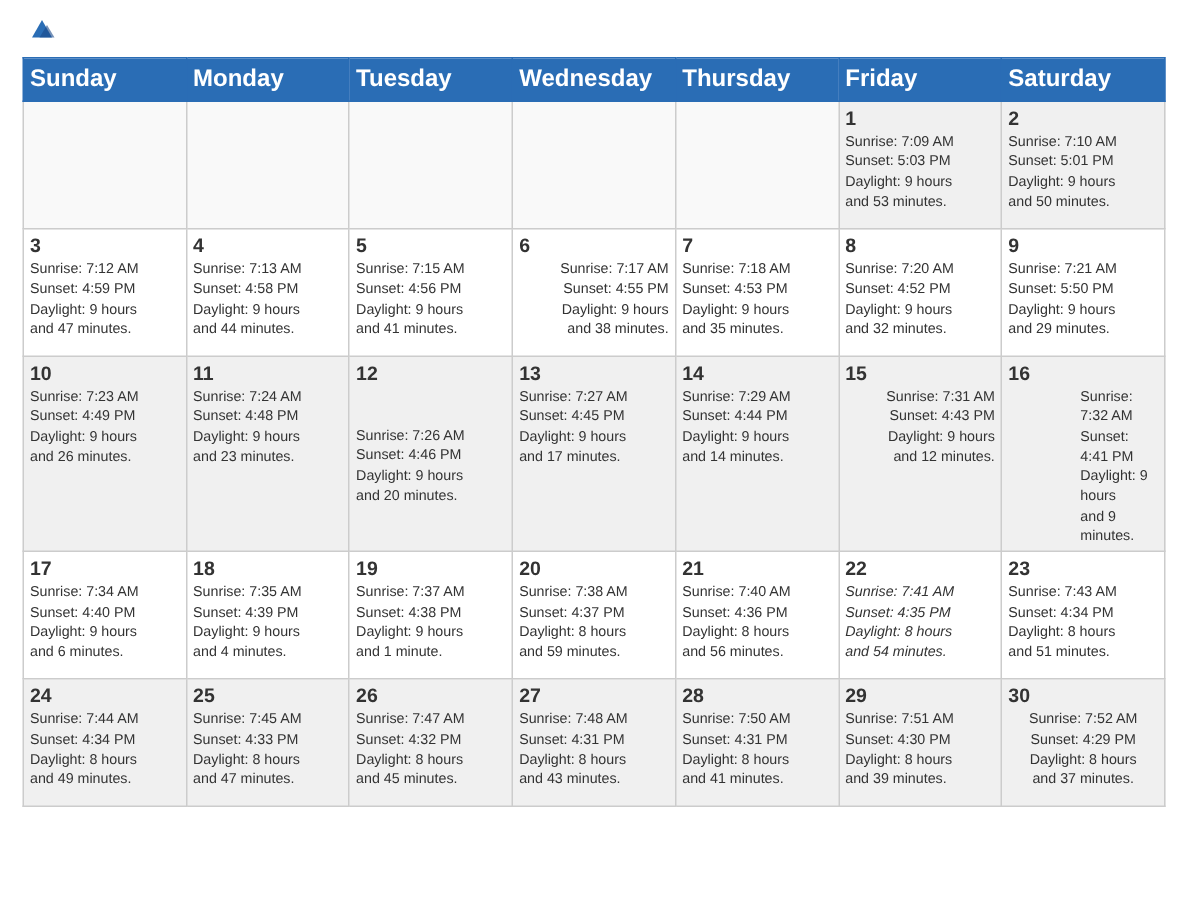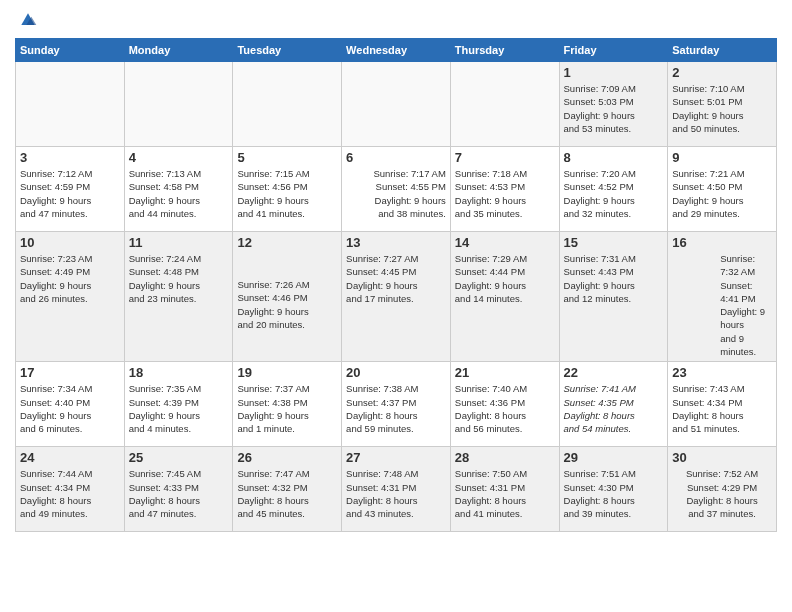--- a/index.html
+++ b/index.html
@@ -17,21 +17,21 @@
     
     .title-block { text-align: right; }
     .month-title { font-size: 36px; font-weight: normal; color: #333; }
     .location { font-size: 16px; color: #555; }
     
     .calendar { width: 100%; border-collapse: collapse; }
     
     .calendar th {
       background: #2a6db5;
       color: #fff;
-      font-size: 11px;
+      font-size: 16px;
       font-weight: bold;
       padding: 5px 4px;
       text-align: left;
       border: 1px solid #2a6db5;
     }
     
     .calendar td {
       width: calc(100% / 7);
       vertical-align: top;
       border: 1px solid #ccc;
@@ -149,21 +149,21 @@
           <td>
             <span class="day-num">8</span>
             <div class="day-info" style="white-space: pre-line;">Sunrise: 7:20 AM
 Sunset: 4:52 PM
 Daylight: 9 hours
 and 32 minutes.</div>
           </td>
           <td>
             <span class="day-num">9</span>
             <div class="day-info" style="white-space: pre-line;">Sunrise: 7:21 AM
-Sunset: 4:50 PM
+Sunset: 5:50 PM
 Daylight: 9 hours
 and 29 minutes.</div>
           </td>
         </tr>
         <tr>
           <td class="shaded">
             <span class="day-num">10</span>
             <div class="day-info" style="white-space: pre-line;">Sunrise: 7:23 AM
 Sunset: 4:49 PM
 Daylight: 9 hours
@@ -192,21 +192,21 @@
           </td>
           <td class="shaded">
             <span class="day-num">14</span>
             <div class="day-info" style="white-space: pre-line;">Sunrise: 7:29 AM
 Sunset: 4:44 PM
 Daylight: 9 hours
 and 14 minutes.</div>
           </td>
           <td class="shaded">
             <span class="day-num">15</span>
-            <div class="day-info" style="white-space: pre-line;">Sunrise: 7:31 AM
+            <div class="day-info" style="white-space: pre-line; text-align: right;">Sunrise: 7:31 AM
 Sunset: 4:43 PM
 Daylight: 9 hours
 and 12 minutes.</div>
           </td>
           <td class="shaded">
             <span class="day-num">16</span>
             <div class="day-info" style="white-space: pre-line; margin-left: 48px;">Sunrise: 7:32 AM
 Sunset: 4:41 PM
 Daylight: 9 hours
 and 9 minutes.</div>

